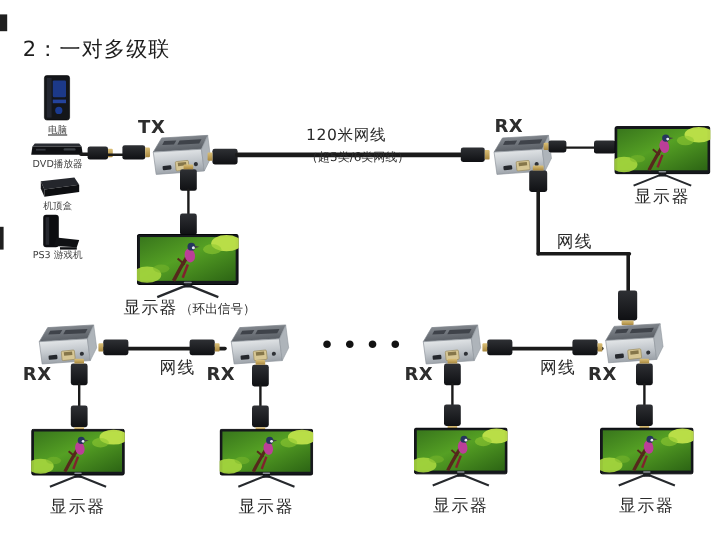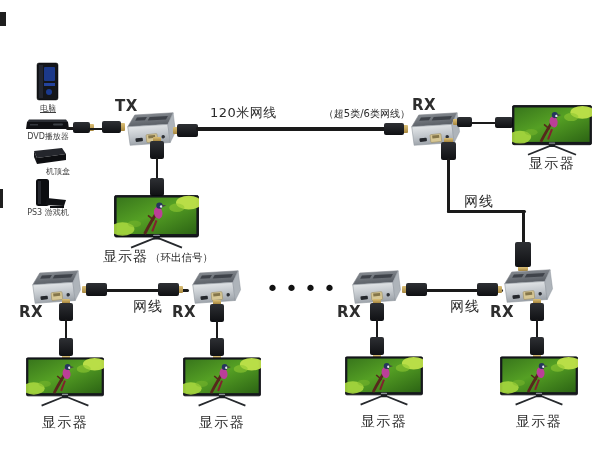--- a/index.html
+++ b/index.html
@@ -4,21 +4,21 @@
 <style>
   html,body{margin:0;padding:0;background:#fff;}
   .canvas{position:relative;width:600px;height:461px;background:#ffffff;overflow:hidden;
           font-family:"DejaVu Sans","Liberation Sans",sans-serif;}
   .title{position:absolute;left:19px;top:29px;font-size:17.5px;font-weight:500;color:#1d1d1d;letter-spacing:1px;}
   .devlbl{position:absolute;font-size:8px;color:#3f3f3f;text-align:center;white-space:nowrap;}
   .portlbl{position:absolute;font-size:15px;color:#2d2d2d;font-weight:700;letter-spacing:0.5px;}
   .monlbl{position:absolute;font-size:14px;color:#2b2b2b;text-align:center;letter-spacing:1.5px;white-space:nowrap;}
   .cablbl{position:absolute;font-size:14px;color:#2b2b2b;letter-spacing:1px;white-space:nowrap;}
   .maincablbl{position:absolute;left:210px;top:104px;width:172px;display:flex;align-items:baseline;
-              justify-content:space-between;gap:2px;white-space:nowrap;color:#2b2b2b;}
+              justify-content:space-between;gap:2px;white-space:nowrap;color:#2b2b2b;flex-direction:column;}
   .maincablbl .big{font-size:13px;letter-spacing:0.5px;}
   .maincablbl .note{font-size:10px;margin-left:45px;}
   .looplbl{position:absolute;left:100px;top:248px;width:116px;display:flex;align-items:baseline;
            justify-content:center;gap:2px;white-space:nowrap;color:#2b2b2b;}
   .looplbl .big{font-size:14px;letter-spacing:1px;}
   .looplbl .note{font-size:10.5px;}
   .dots{position:absolute;left:266px;top:276px;width:58px;font-size:22px;letter-spacing:6px;color:#121212;text-align:center;}
   .cab{position:absolute;background:#1a1a1a;border-radius:1.5px;}
   .plug{position:absolute;background:linear-gradient(#2e3034,#0f1013);border-radius:2px;}
   .plug::after{content:"";position:absolute;background:linear-gradient(#dbc078,#a8873e);}
@@ -81,20 +81,21 @@
         <path d="M50 50 L20 62" stroke="#26292d" stroke-width="2.2"></path>
         <path d="M50 50 L80 62" stroke="#26292d" stroke-width="2.2"></path>
         <rect x="46" y="49.5" width="8" height="3" rx="1" fill="#1b1e22"></rect>
       </symbol>
     </defs>
   </svg>
 
   <div class="artifact" style="left:0;top:12px;width:6px;height:14px;"></div>
   <div class="artifact" style="left:0;top:189px;width:3px;height:19px;"></div>
 
+  <div class="title">2：一对多级联</div>
 
   <svg class="inst" style="left:32px;top:62px" width="32" height="40" viewBox="0 0 32 40">
     <rect x="5" y="1" width="21" height="37" rx="2" fill="#14161a" stroke="#000" stroke-width="0.5"></rect>
     <rect x="7" y="3" width="4" height="33" fill="#232630"></rect>
     <rect x="12" y="5" width="11" height="14" rx="1" fill="#1d3f9e" opacity="0.85"></rect>
     <rect x="12" y="21" width="11" height="3" fill="#2b57d4" opacity="0.7"></rect>
     <circle cx="17" cy="30" r="3" fill="#1a3a90"></circle>
   </svg>
   <div class="devlbl" style="left:7px;top:103px;width:82px;text-decoration:underline;">电脑</div>
 
@@ -104,21 +105,21 @@
     <rect x="28" y="7.5" width="10" height="2" rx="1" fill="#3c4046"></rect>
     <rect x="5" y="8" width="8" height="1.5" fill="#33363c"></rect>
   </svg>
   <div class="devlbl" style="left:7px;top:131px;width:82px;">DVD播放器</div>
 
   <svg class="inst" style="left:28px;top:143px" width="40" height="23" viewBox="0 0 40 23">
     <path d="M6 8 L34 5 L38 11 L9 15 Z" fill="#24262c"></path>
     <path d="M9 15 L38 11 L38 17 L9 21 Z" fill="#0d0e11"></path>
     <path d="M6 8 L9 15 L9 21 L6 14 Z" fill="#17181c"></path>
   </svg>
-  <div class="devlbl" style="left:17px;top:166px;width:82px;">机顶盒</div>
+  <div class="devlbl" style="left:7px;top:166px;width:82px;">机顶盒</div>
 
   <svg class="inst" style="left:30px;top:178px" width="39" height="31" viewBox="0 0 39 31">
     <rect x="6" y="1" width="13" height="27" rx="2.5" fill="#0c0d10"></rect>
     <rect x="8" y="3" width="3" height="23" fill="#26282e"></rect>
     <path d="M17 20 L36 22 L34 28 L15 27 Z" fill="#101114"></path>
     <rect x="20" y="28" width="14" height="2" fill="#0c0d10"></rect>
   </svg>
   <div class="devlbl" style="left:7px;top:207px;width:82px;">PS3 游戏机</div>
 
   <div class="cab" style="left:66px;top:127px;width:10px;height:2.5px;"></div>

